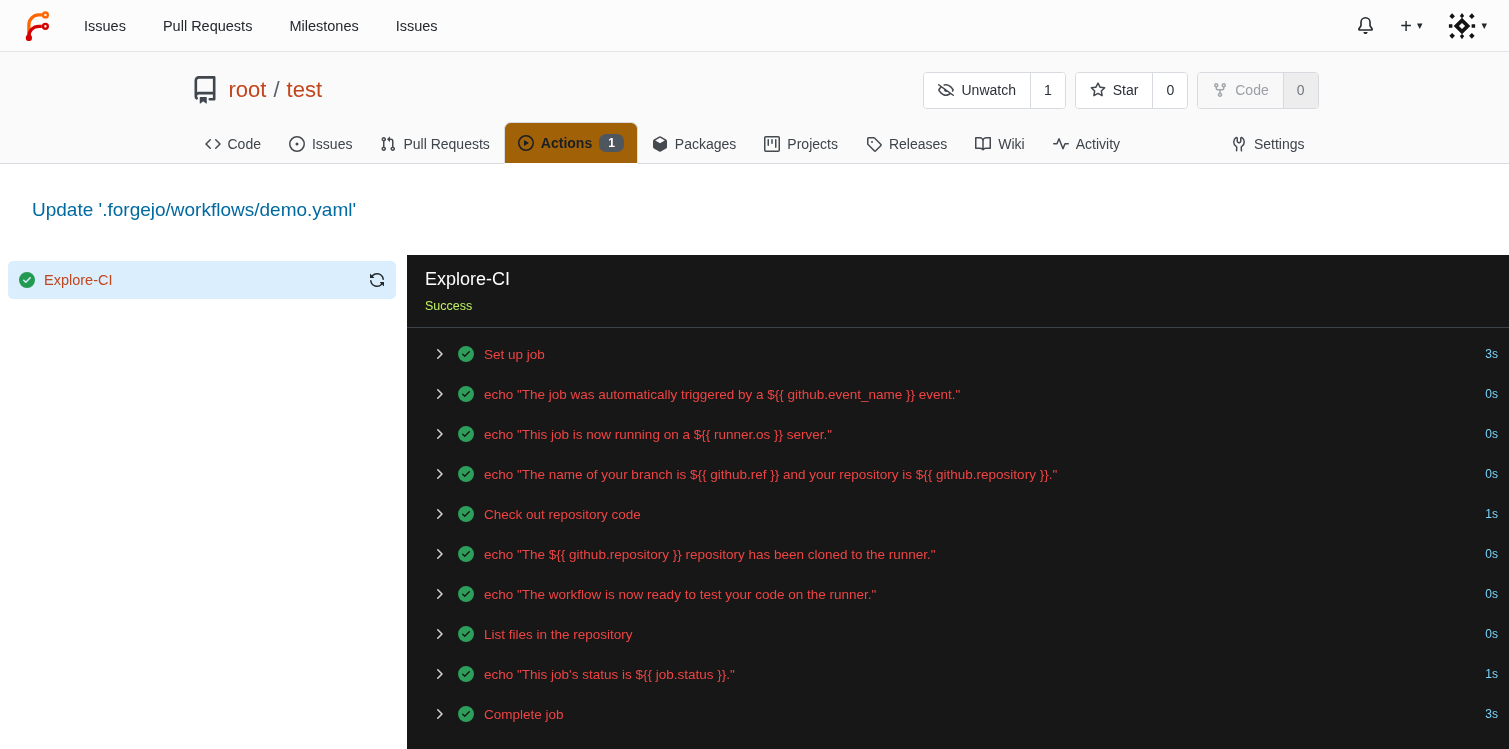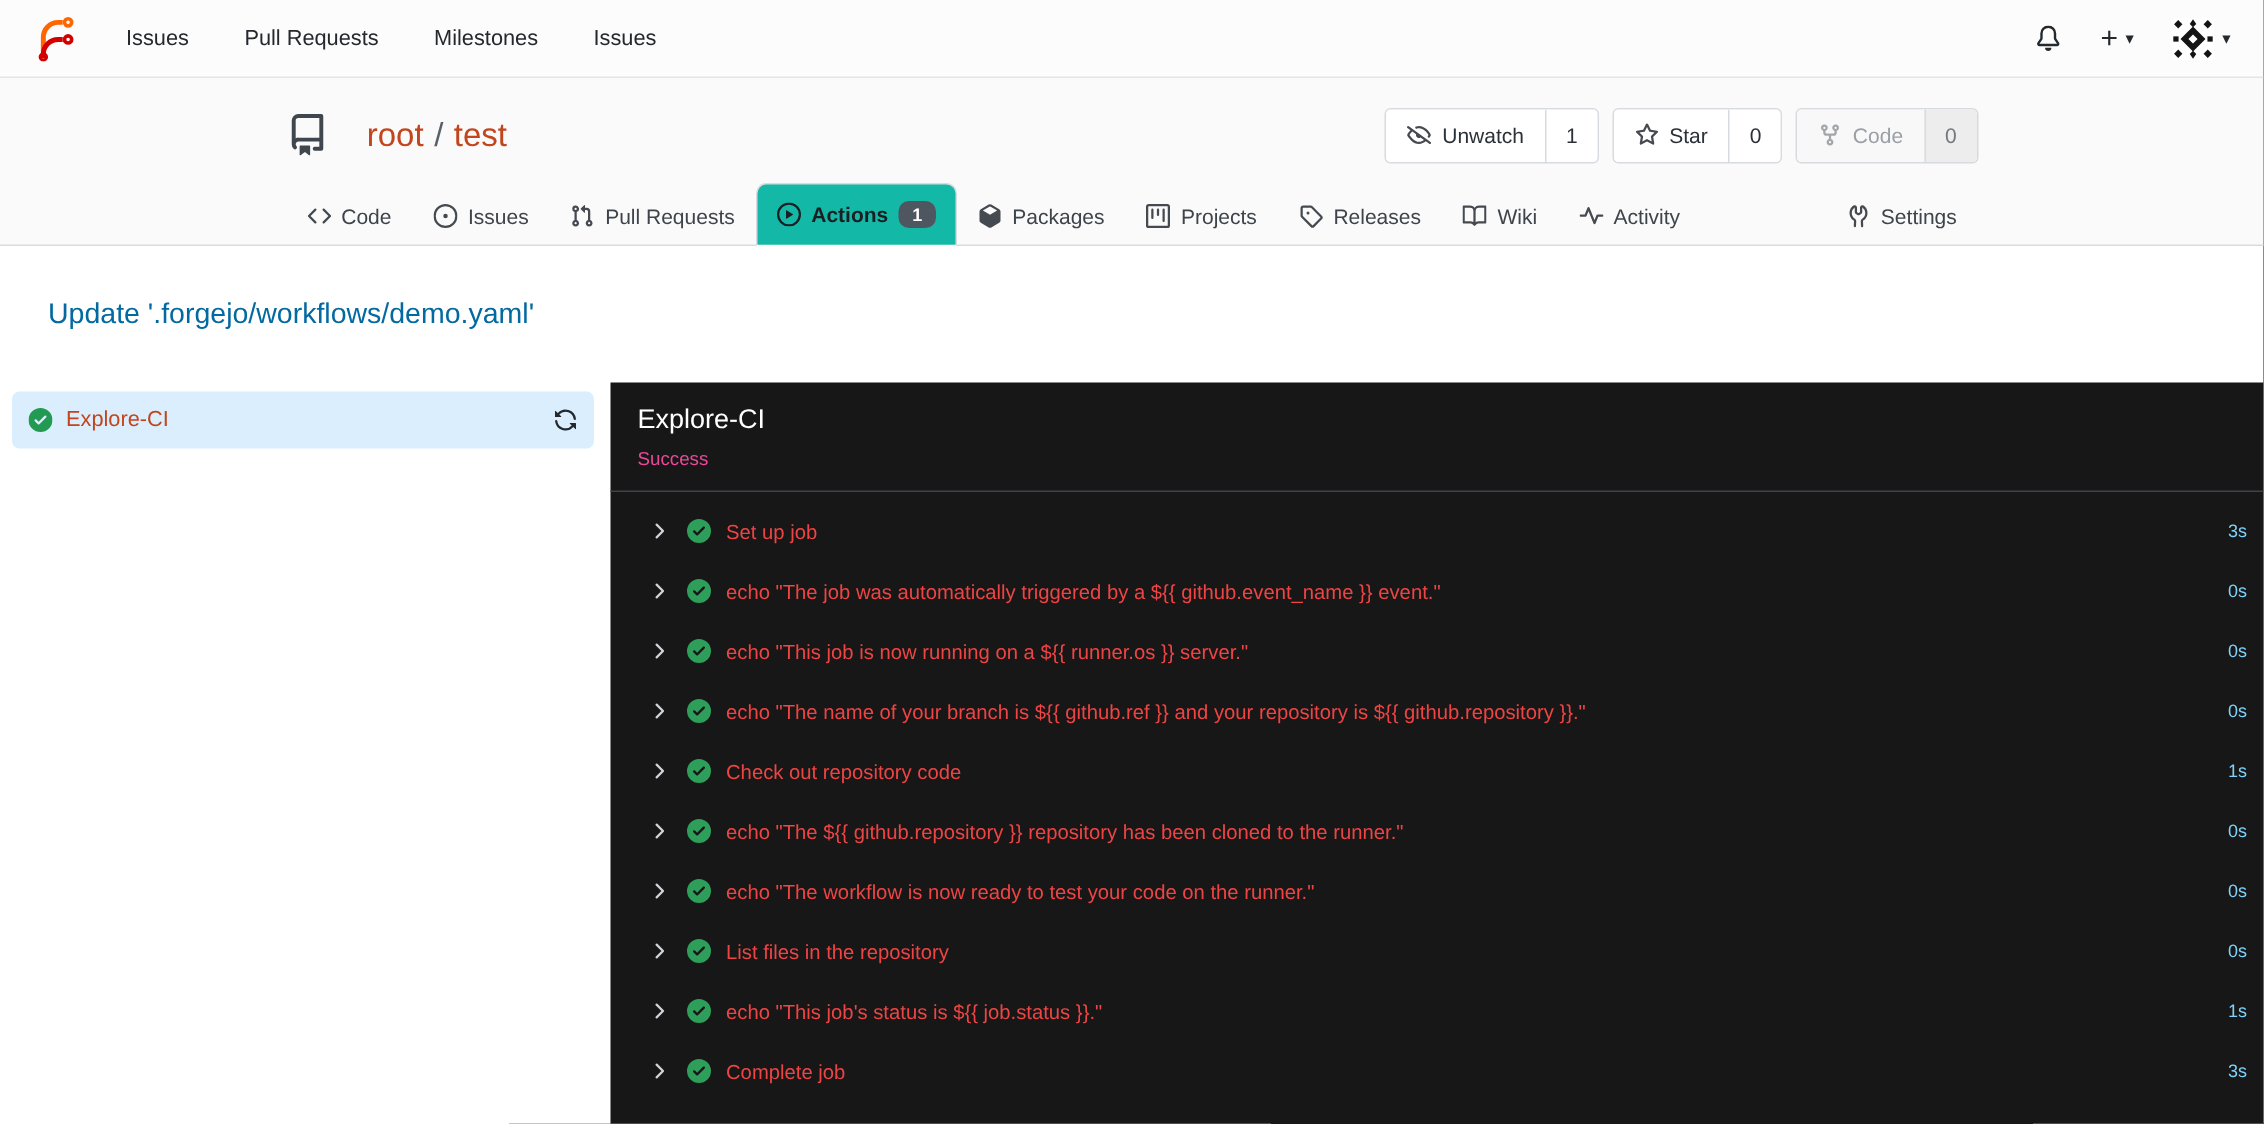--- a/index.html
+++ b/index.html
@@ -22,42 +22,42 @@
   .icon-btn { display:flex; align-items:center; gap:5px; color:#24292e; cursor:pointer; }
   .plus-glyph { font-size:20px; line-height:1; font-weight:400; }
   .caret { font-size:11px; color:#24292e; }
   .avatar { width:28px; height:28px; border-radius:3px; overflow:hidden; background:#fff; }
 
   
   .repo-header { background:#fafafa; border-bottom:1px solid #d8dbdf; padding-top:16px; }
   .repo-container { width:1128px; margin:0 auto; }
   .repo-title-row { display:flex; align-items:center; height:44px; }
   .repo-icon { color:#40464e; margin-right:10px; }
-  .repo-name { font-size:22px; display:flex; align-items:center; gap:7px;margin-left:16px; }
+  .repo-name { font-size:22px; display:flex; align-items:center; gap:7px; }
   .repo-name a { color:#c2461d; text-decoration:none; cursor:pointer; }
   .repo-name .sep { color:#5a6069; }
   .repo-buttons { margin-left:auto; display:flex; gap:9px; }
   .btn-group { display:flex; border:1px solid #d7dade; border-radius:4px; overflow:hidden; background:#fff; height:37px; font-size:14px; color:#2b3138; }
   .btn-main { display:flex; align-items:center; gap:7px; padding:0 14px; cursor:pointer; background:#fff; }
   .btn-count { display:flex; align-items:center; padding:0 13px; border-left:1px solid #d7dade; cursor:pointer; background:#fff; }
   .btn-group.disabled { color:#9aa0a6; }
   .btn-group.disabled .btn-main { background:#f8f8f8; cursor:default; }
   .btn-group.disabled .btn-count { background:#ededee; color:#74797f; }
   .btn-group svg { color:#454a51; }
   .btn-group.disabled svg { color:#a2a7ac; }
 
   
   .tabs { display:flex; align-items:flex-end; margin-top:10px; margin-bottom:-1px; }
   .tab {
     display:flex; align-items:center; gap:7px; padding:11px 13px;
     font-size:14px; color:#3e444b; cursor:pointer; border:1px solid transparent;
   }
   .tab svg { color:#454a51; }
   .tab.active {
-    background:#14b8a6; border:1px solid #d8dbdf; border-bottom-color:#fff;
+    background:#a16207; border:1px solid #d8dbdf; border-bottom-color:#fff;
     border-radius:7px 7px 0 0; font-weight:700; color:#1b1f24;
   }
   .tab.active svg { color:#1b1f24; }
   .tab-badge {
     background:#4e5760; color:#fff; font-size:12px; font-weight:600;
     border-radius:7px; padding:2px 9px; line-height:14px;
   }
   .tab-settings { margin-left:auto; }
 
   
@@ -69,21 +69,21 @@
   .job-item {
     display:flex; align-items:center; gap:9px; height:38px;
     background:#dbeefd; border-radius:5px; padding:0 11px; cursor:pointer;
   }
   .job-item .job-name { color:#c2461d; font-size:14.5px; }
   .job-item .sync { margin-left:auto; color:#24292e; cursor:pointer; }
 
   .run-panel { flex:1; background:#171717; color:#f5f6f7; display:flex; flex-direction:column; }
   .panel-header { padding:13px 18px 14px; border-bottom:1px solid #3d434b; }
   .panel-title { font-size:18px; font-weight:500; color:#ffffff; line-height:22px; }
-  .panel-status { font-size:12.5px; color:#ec4899; margin-top:9px; }
+  .panel-status { font-size:12.5px; color:#bef264; margin-top:9px; }
   .steps { padding:6px 10px 0 24px; }
   .step-row { display:flex; align-items:center; height:40px; cursor:pointer; }
   .step-chevron { color:#d0d3d7; margin-right:11px; flex:none; }
   .step-check { color:#2e9e5b; margin-right:10px; flex:none; }
   .step-name { font-size:13.5px; color:#ef4444; white-space:nowrap; }
   .step-duration { margin-left:auto; font-size:12px; color:#7dd3fc; padding-right:1px; }
 </style>
 </head>
 <body>
 

